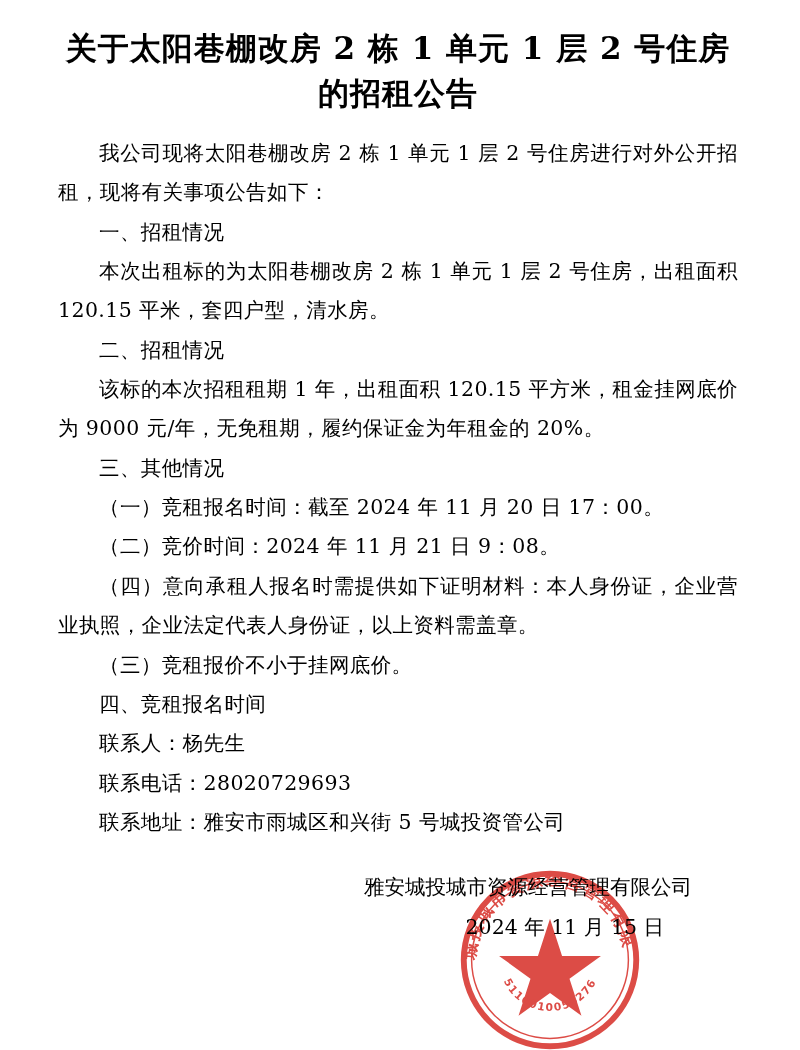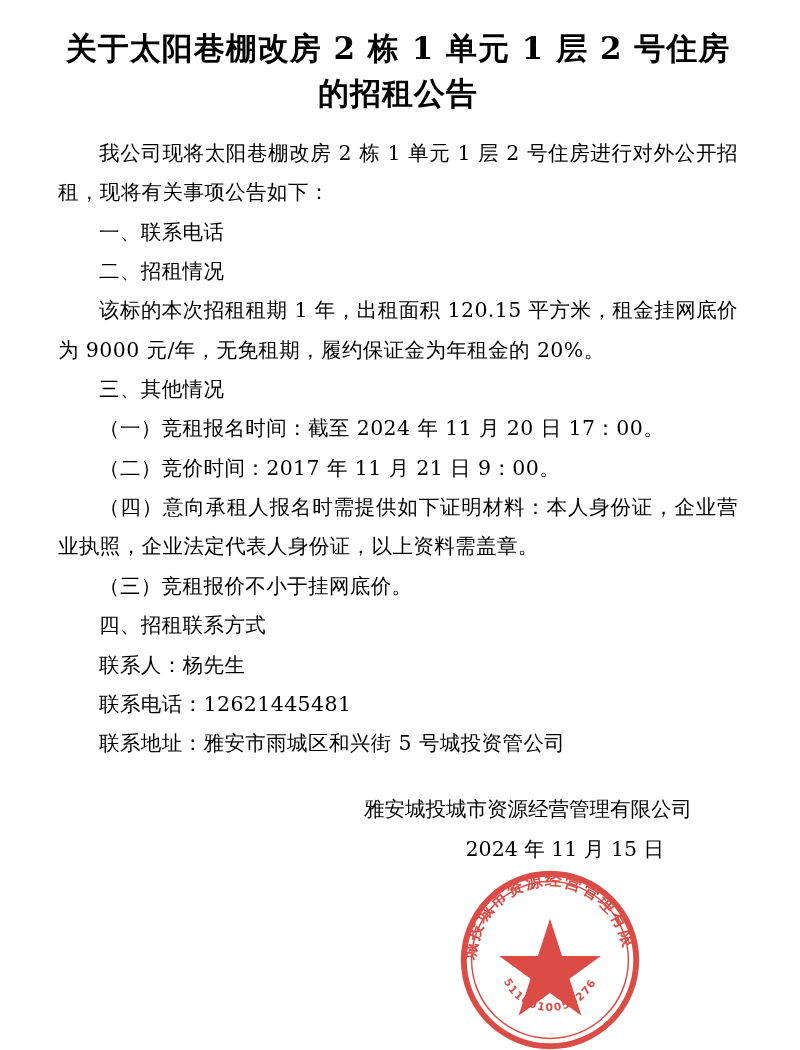--- a/index.html
+++ b/index.html
@@ -86,31 +86,32 @@
 
 <div class="page">
 
   <h1 class="doc-title">
     <span>关于太阳巷棚改房 2 栋 1 单元 1 层 2 号住房</span>
     <span class="line2">的招租公告</span>
   </h1>
 
   <div class="body-text">
     <p class="para">我公司现将太阳巷棚改房 2 栋 1 单元 1 层 2 号住房进行对外公开招租，现将有关事项公告如下：</p>
-    <p class="para">一、联系电话</p>
+    <p class="para">一、招租情况</p>
+    <p class="para">本次出租标的为太阳巷棚改房 2 栋 1 单元 1 层 2 号住房，出租面积 120.15 平米，套四户型，清水房。</p>
     <p class="para">二、招租情况</p>
     <p class="para">该标的本次招租租期 1 年，出租面积 120.15 平方米，租金挂网底价为 9000 元/年，无免租期，履约保证金为年租金的 20%。</p>
     <p class="para">三、其他情况</p>
     <p class="para">（一）竞租报名时间：截至 2024 年 11 月 20 日 17：00。</p>
-    <p class="para">（二）竞价时间：2017 年 11 月 21 日 9：00。</p>
+    <p class="para">（二）竞价时间：2024 年 11 月 21 日 9：08。</p>
     <p class="para">（四）意向承租人报名时需提供如下证明材料：本人身份证，企业营业执照，企业法定代表人身份证，以上资料需盖章。</p>
     <p class="para">（三）竞租报价不小于挂网底价。</p>
-    <p class="para">四、招租联系方式</p>
+    <p class="para">四、竞租报名时间</p>
     <p class="para">联系人：杨先生</p>
-    <p class="para">联系电话：12621445481</p>
+    <p class="para">联系电话：28020729693</p>
     <p class="para">联系地址：雅安市雨城区和兴街 5 号城投资管公司</p>
   </div>
 
   <div class="sign-block">
     <span class="sign-line">雅安城投城市资源经营管理有限公司</span>
     <span class="sign-date">2024 年 11 月 15 日</span>
   </div>
 
   <div class="seal">
     <svg viewBox="0 0 200 200" xmlns="http://www.w3.org/2000/svg" aria-hidden="true">

